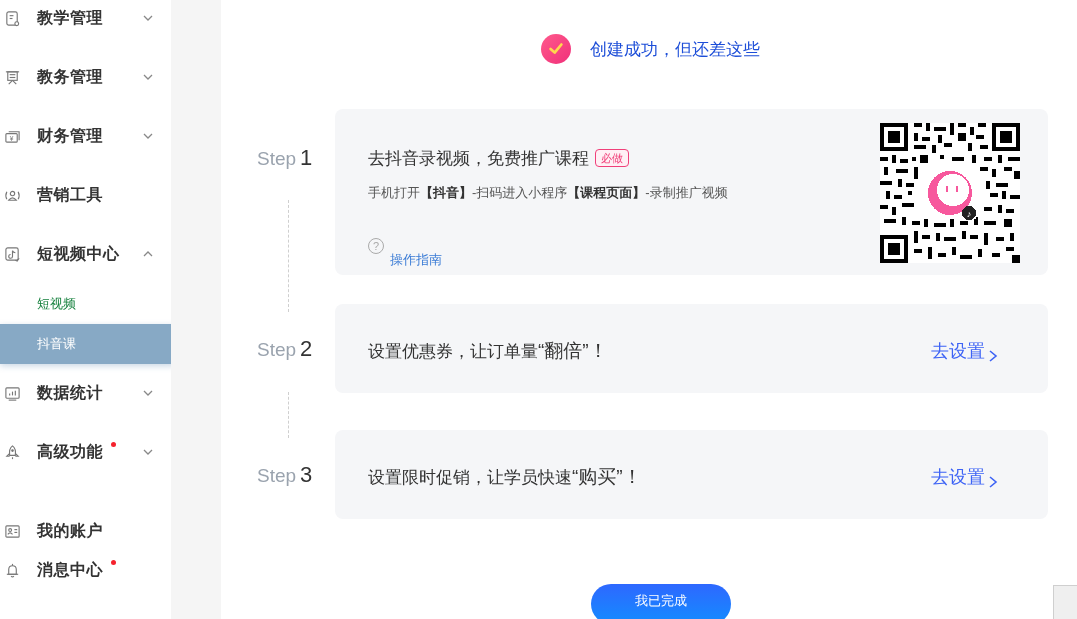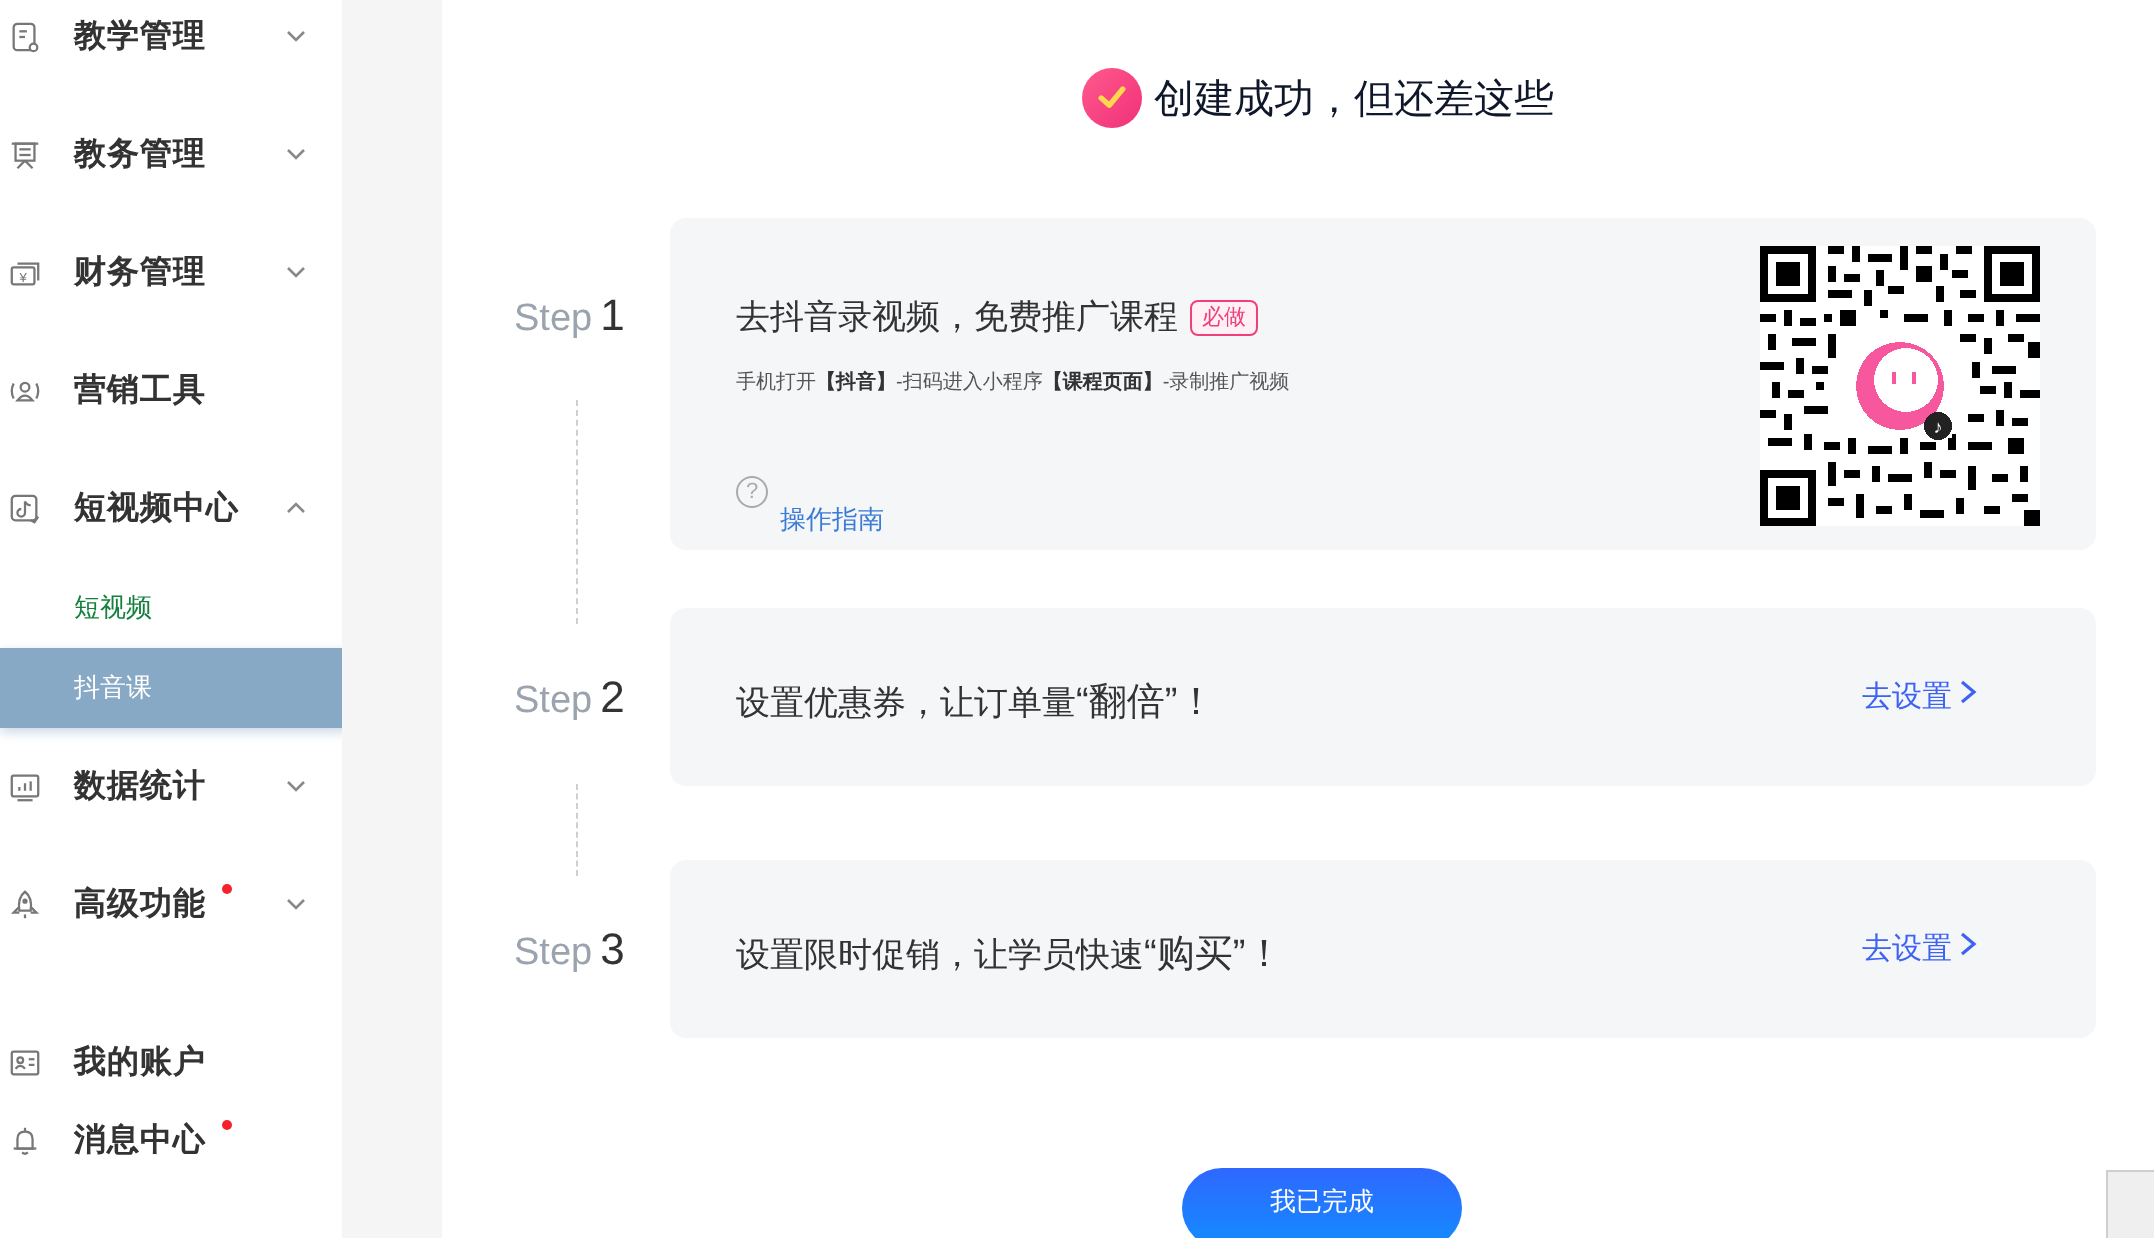--- a/index.html
+++ b/index.html
@@ -19,38 +19,38 @@
   .sub-label { position: absolute; left: 37px; font-size: 13px; color: #15803d; }
   .sub-item.active { background: #87a9c5; border-radius: 0 8px 8px 0; box-shadow: 0 2px 6px rgba(100,140,180,0.35); }
   .sub-item.active .sub-label { color: #fff; }
 
   .gutter { position: absolute; left: 171px; top: 0; width: 50px; height: 619px; background: #f5f5f5; }
 
   
   .main { position: absolute; left: 221px; top: 0; width: 856px; height: 619px; background: #fff; }
   .success { position: absolute; left: 320px; top: 34px; display: flex; align-items: center; }
   .success-icon { width: 30px; height: 30px; border-radius: 50%; background: linear-gradient(135deg, #ff5a8c, #f0307a); display: flex; align-items: center; justify-content: center; }
-  .success-text { margin-left: 6px; font-size: 20px; color: #0f172a; }
+  .success-text { margin-left: 19px; font-size: 17px; color: #1d4ed8; }
 
   .step-label { position: absolute; left: 36px; font-size: 19px; color: #9aa3ae; }
   .step-label .num { font-size: 22px; color: #333; margin-left: 4px; }
   .dash { position: absolute; left: 67px; width: 0; border-left: 1px dashed #cfcfcf; }
 
   .card { position: absolute; left: 114px; width: 713px; background: #f5f6f8; border-radius: 8px; }
   .card-title { position: absolute; left: 33px; font-size: 17px; color: #333; }
   .card-title b { font-weight: normal; font-size: 19px; }
   .must-badge { display: inline-block; margin-left: 6px; padding: 0 5px; height: 18px; line-height: 16px; border: 1px solid #f0407a; border-radius: 4px; color: #f0407a; font-size: 11px; vertical-align: 2px; background: #fff0f5; }
-  .card-desc { position: absolute; left: 33px; top: 75px; font-size: 10px; color: #555; }
+  .card-desc { position: absolute; left: 33px; top: 75px; font-size: 13px; color: #555; }
   .card-desc b { font-weight: bold; color: #333; }
   .guide { position: absolute; left: 33px; top: 114px; display: flex; align-items: center; cursor: pointer; }
   .guide-icon { width: 16px; height: 16px; border: 1px solid #aaa; border-radius: 50%; font-size: 11px; color: #aaa; display: flex; align-items: center; justify-content: center; }
   .guide-text { margin-left: 6px; font-size: 13px; color: #3a7bd5; margin-top: 28px; }
   .qr { position: absolute; left: 545px; top: 14px; width: 140px; height: 140px; background: #fff; }
   .qr svg { width: 140px; height: 140px; }
-  .go-set { position: absolute; left: 596px; font-size: 15px; color: #3d63f5; cursor: pointer; display: flex; align-items: flex-start; }
+  .go-set { position: absolute; left: 596px; font-size: 18px; color: #3d63f5; cursor: pointer; display: flex; align-items: flex-end; }
   .go-set svg { width: 10px; height: 14px; margin-left: 3px; }
 
   .done-btn { position: absolute; left: 370px; top: 584px; width: 140px; height: 40px; border-radius: 20px; background: linear-gradient(180deg, #2e68ff, #148cff); color: #fff; font-size: 13px; display: flex; align-items: center; justify-content: center; padding-bottom: 0; cursor: pointer; border: none; }
   .done-btn span { margin-top: -6px; }
   .corner-box { position: absolute; left: 1053px; top: 585px; width: 24px; height: 34px; background: #efefef; border-left: 1px solid #cfcfcf; border-top: 1px solid #cfcfcf; }
 </style>
 </head>
 <body>
 
 <div class="sidebar">

